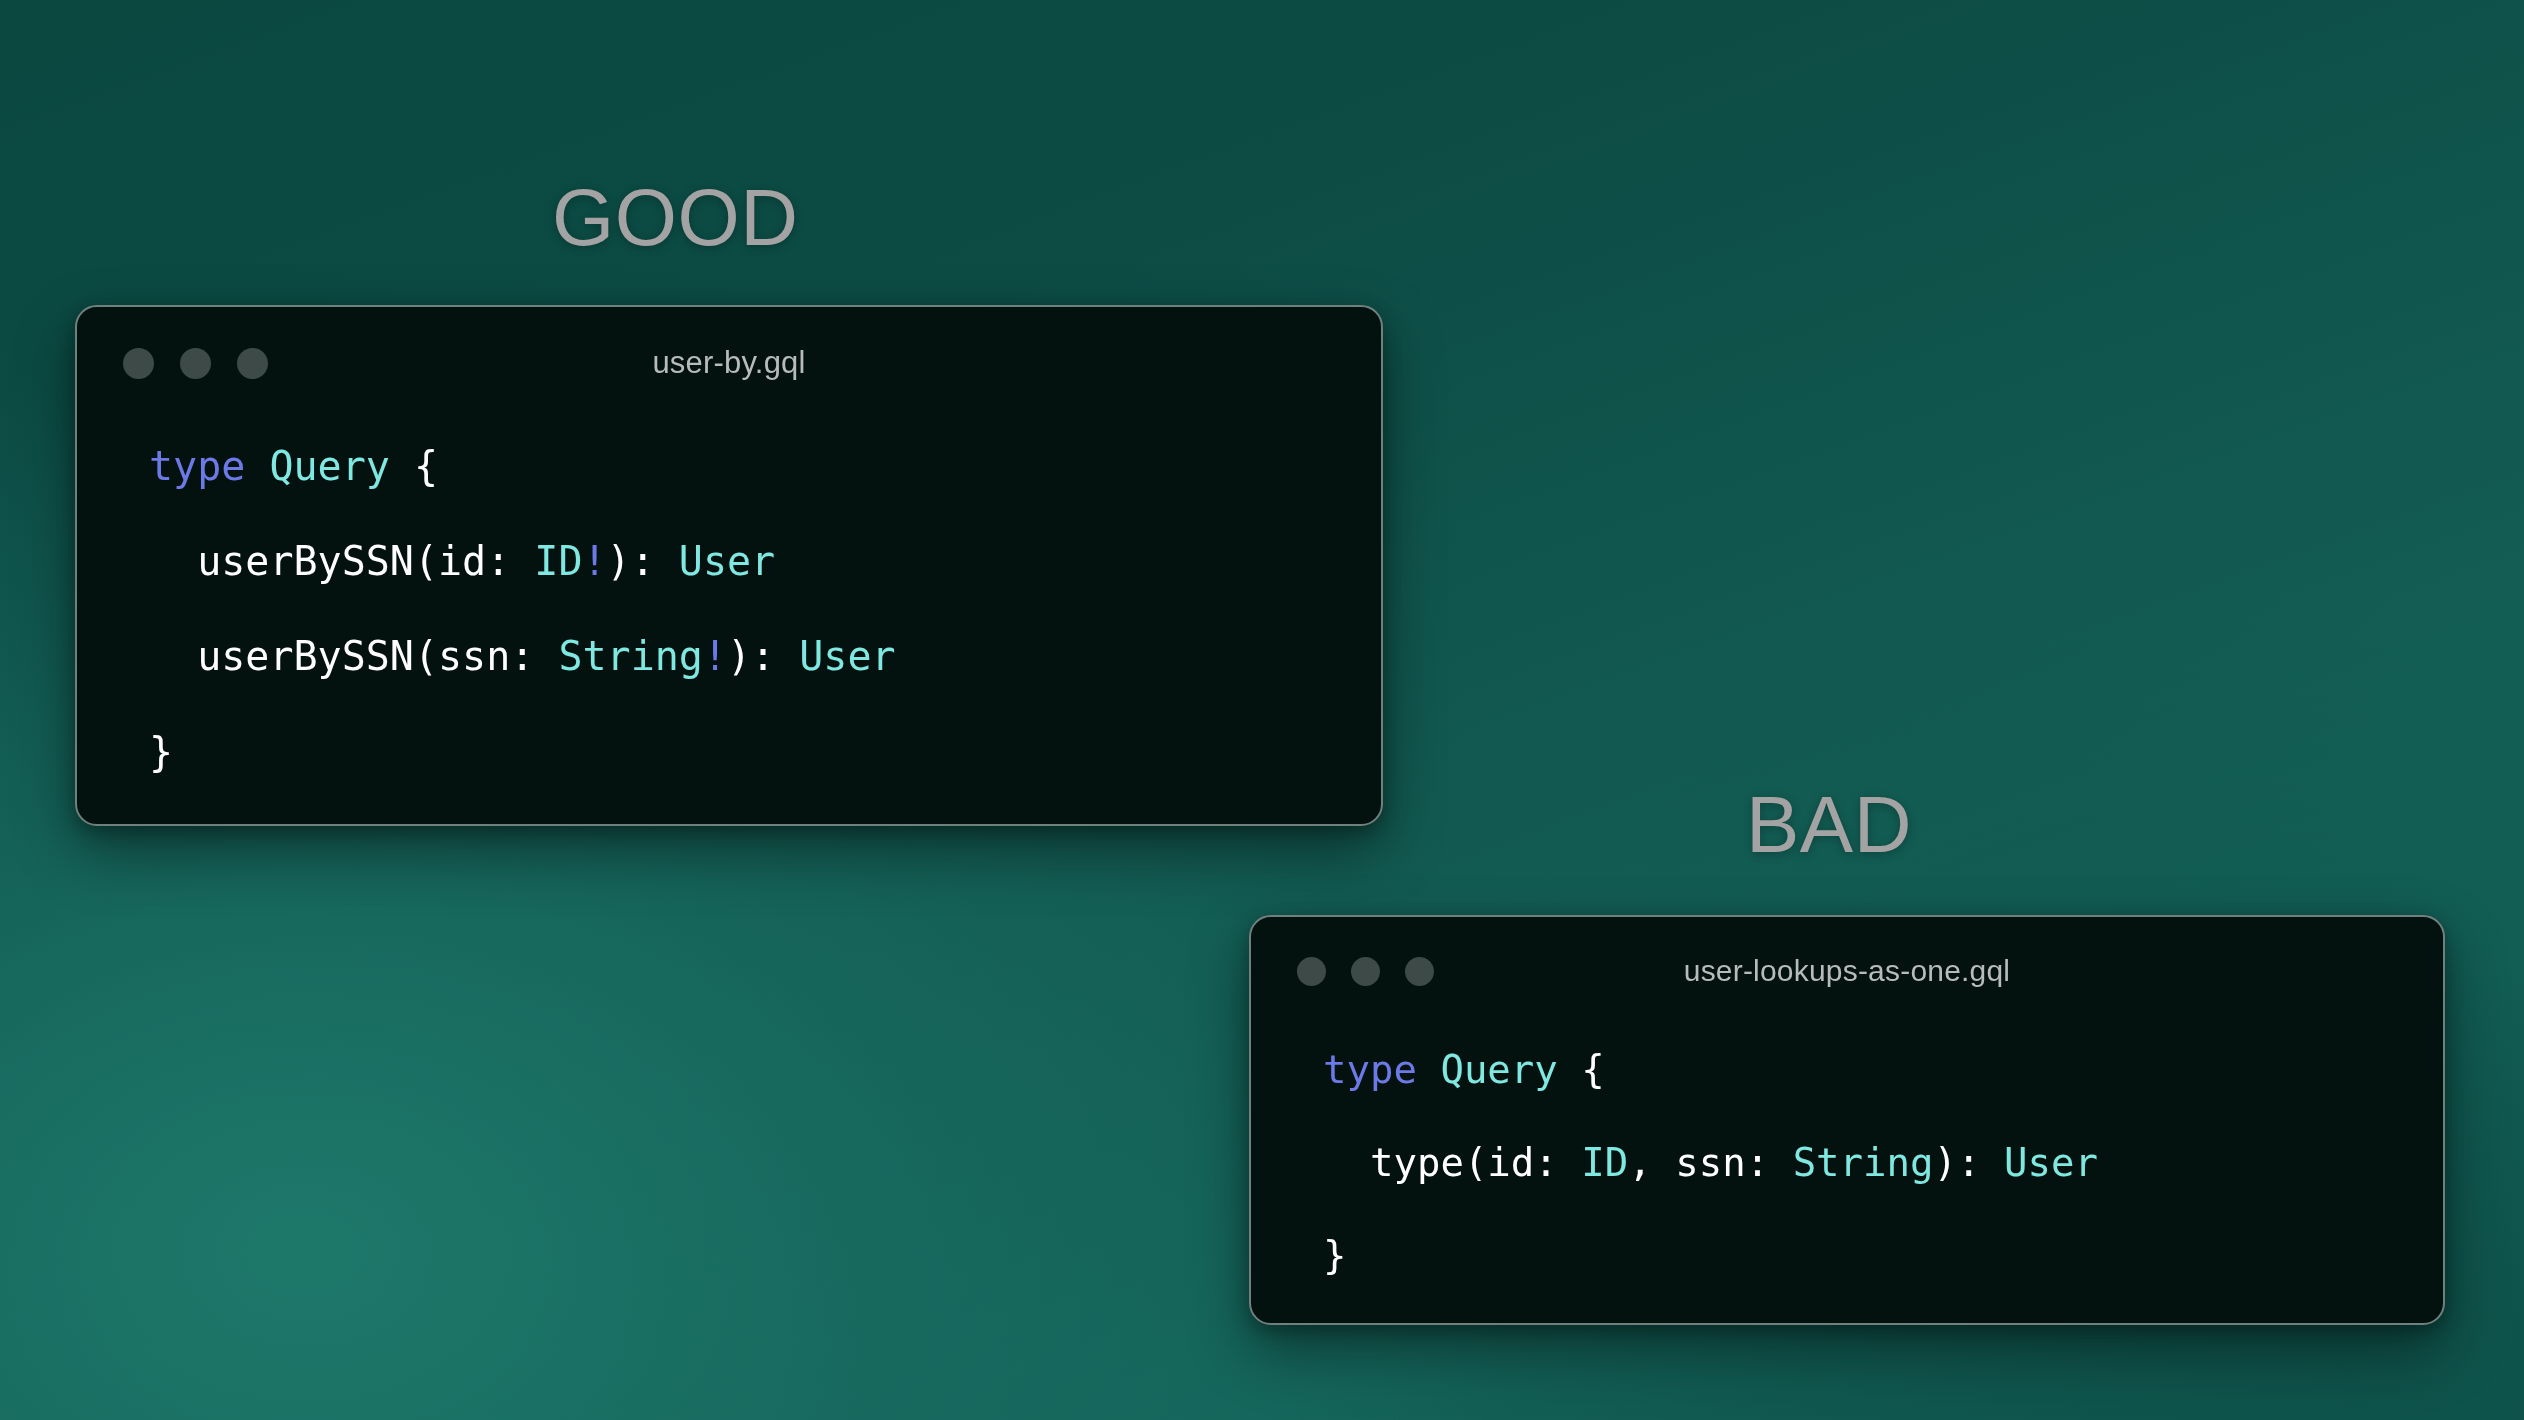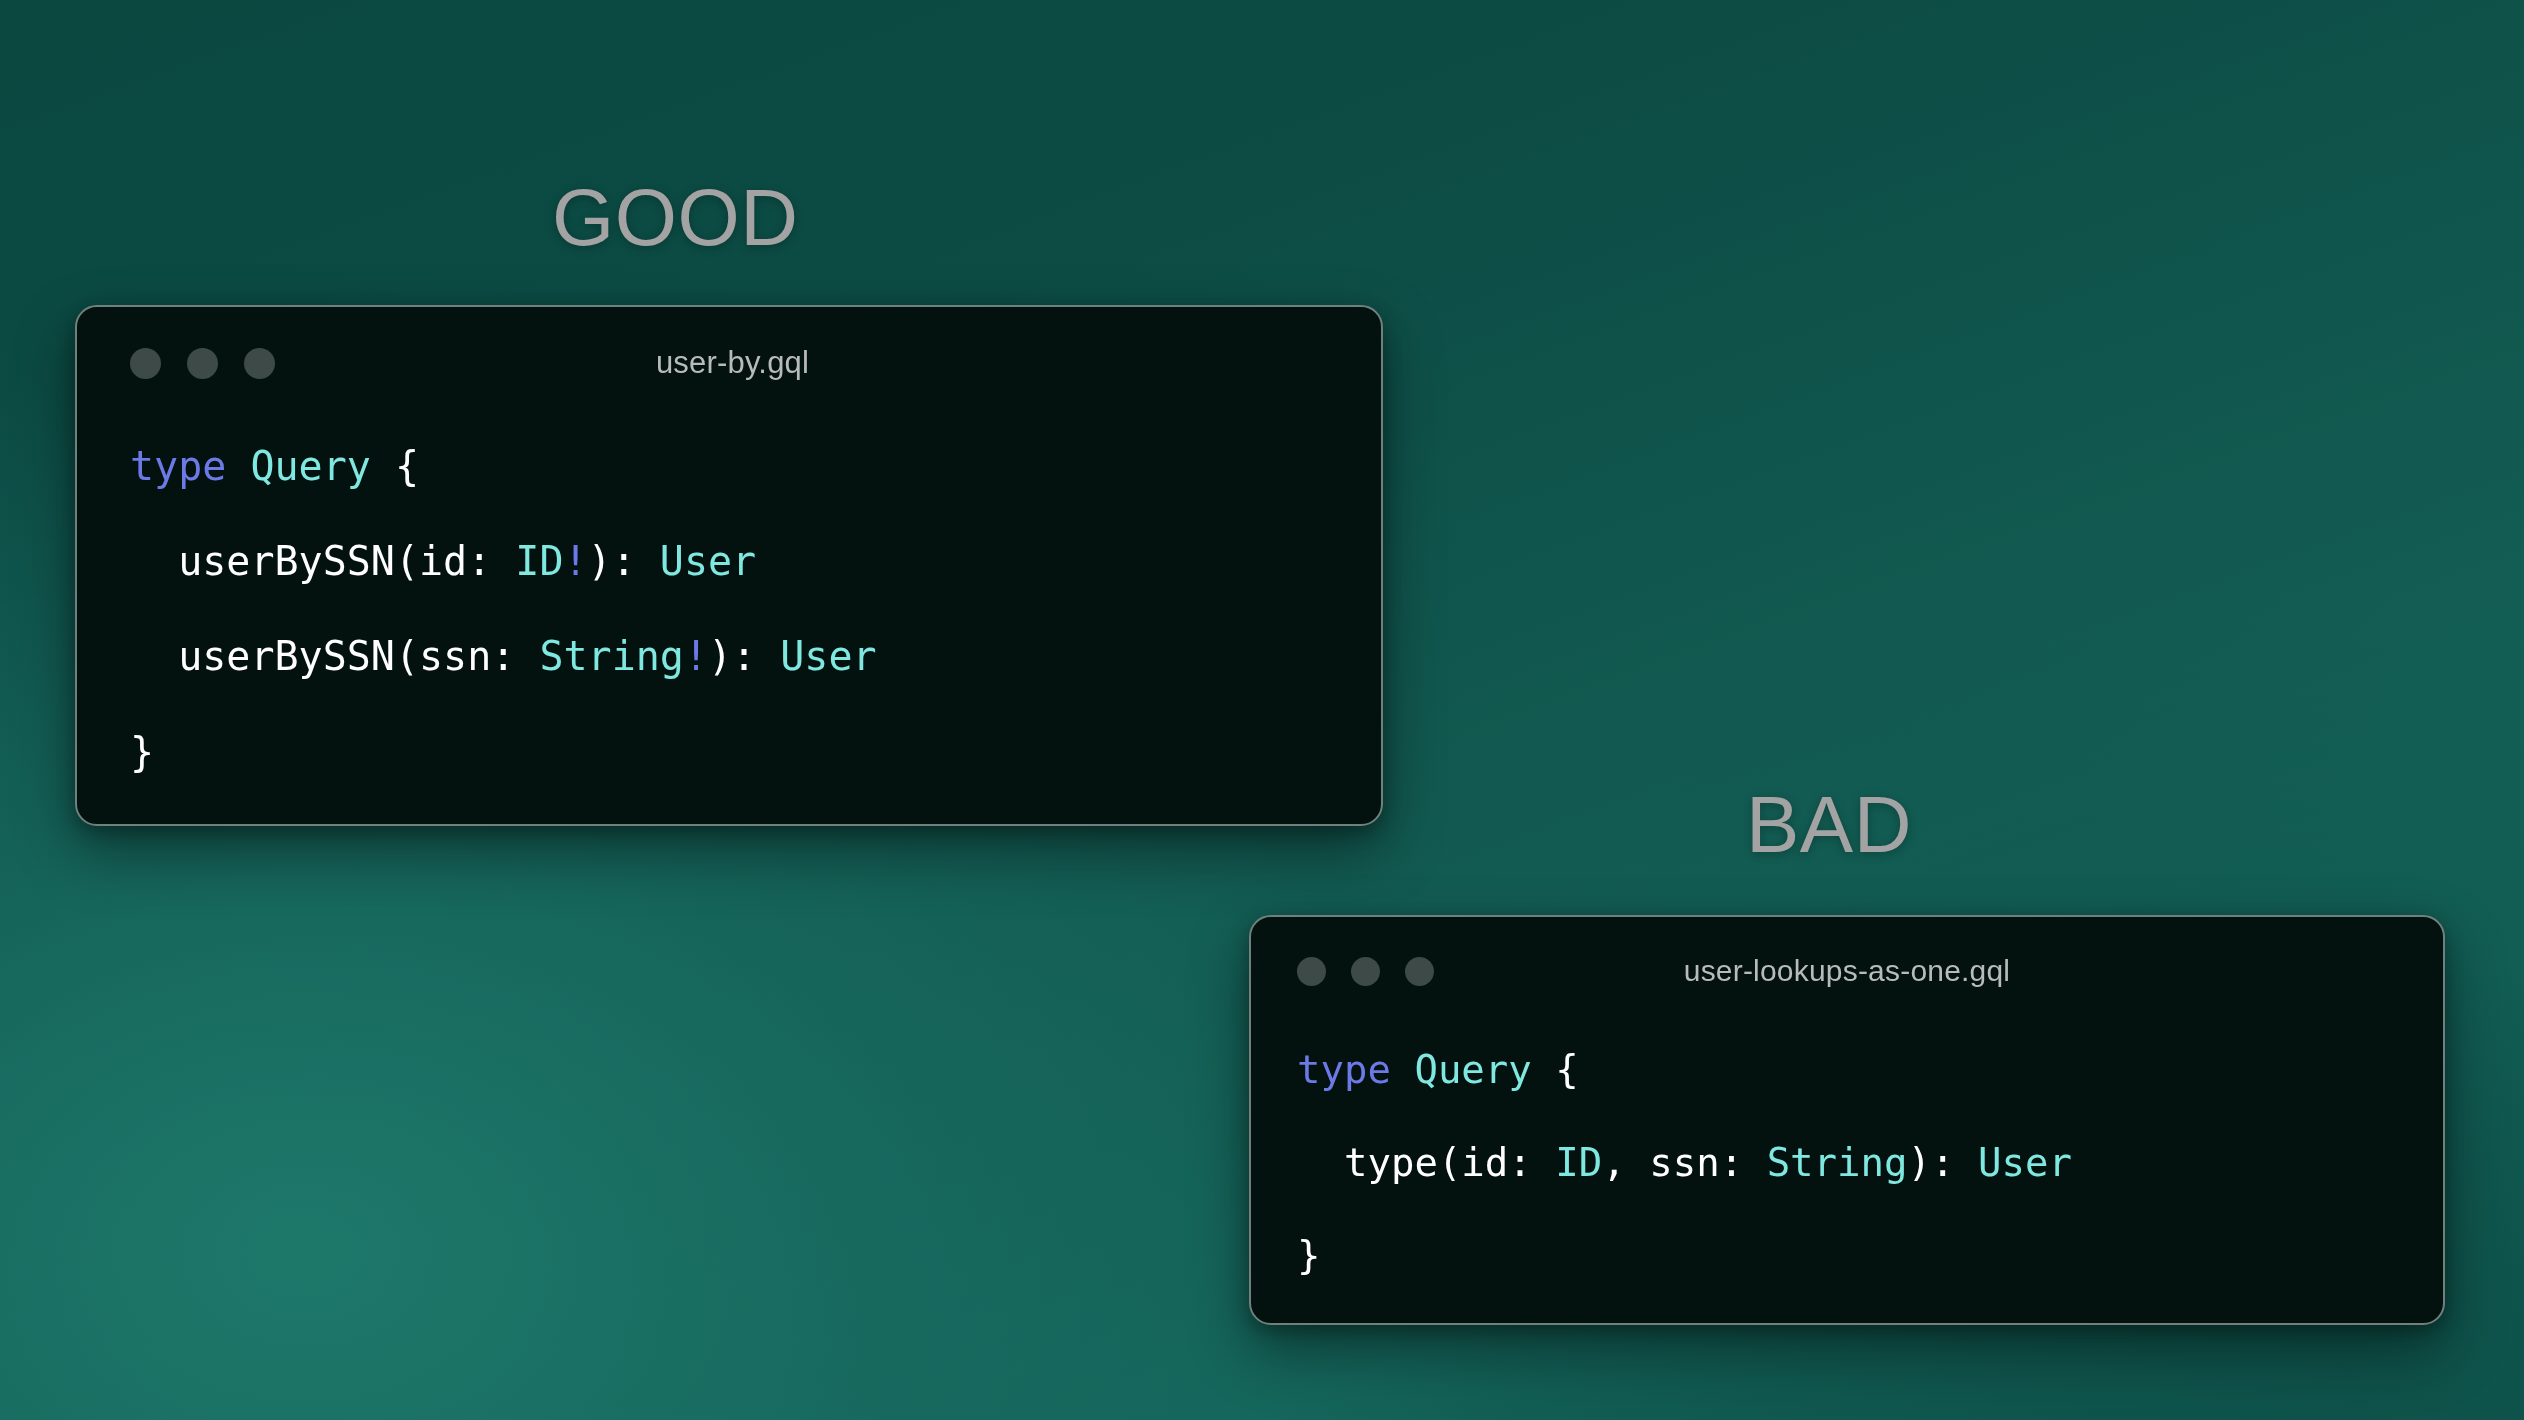--- a/index.html
+++ b/index.html
@@ -34,21 +34,21 @@
   .window {
     position:absolute;
     background:#03110f;
     border:2px solid #70807d;
     border-radius:22px;
     box-shadow:
       0 26px 60px rgba(0,0,0,0.42),
       0 6px 18px rgba(0,0,0,0.30);
     overflow:hidden;
   }
-  #window-good { left:75px;  top:305px; width:1308px; height:521px;padding-left:7px; }
+  #window-good { left:75px;  top:305px; width:1308px; height:521px; }
   #window-bad  { left:1249px; top:915px; width:1196px; height:410px; }
 
   .titlebar {
     position:relative;
     display:flex;
     align-items:center;
     height:112px;
     padding:0 46px;
   }
   #window-bad .titlebar { height:108px; padding:0 46px; }
@@ -87,21 +87,21 @@
     color:#ffffff;
     letter-spacing:0px;
   }
   #window-bad .code { font-size:39px; padding:22px 46px 0 46px; }
 
   .code .tok-keyword { color:#6c7ae8; }
   .code .tok-type    { color:#7fe8e1; }
   .code .tok-plain   { color:#ffffff; }
   .code .tok-bang    { color:#6c7ae8; }
 
-  .code-line { display:block; }
+  .code-line { display:block;margin-left:26px; }
 </style>
 </head>
 <body>
 
 <div class="label" id="label-good">GOOD</div>
 
 <div class="label" id="label-bad">BAD</div>
 
 <div class="window" id="window-good">
   <div class="titlebar">

